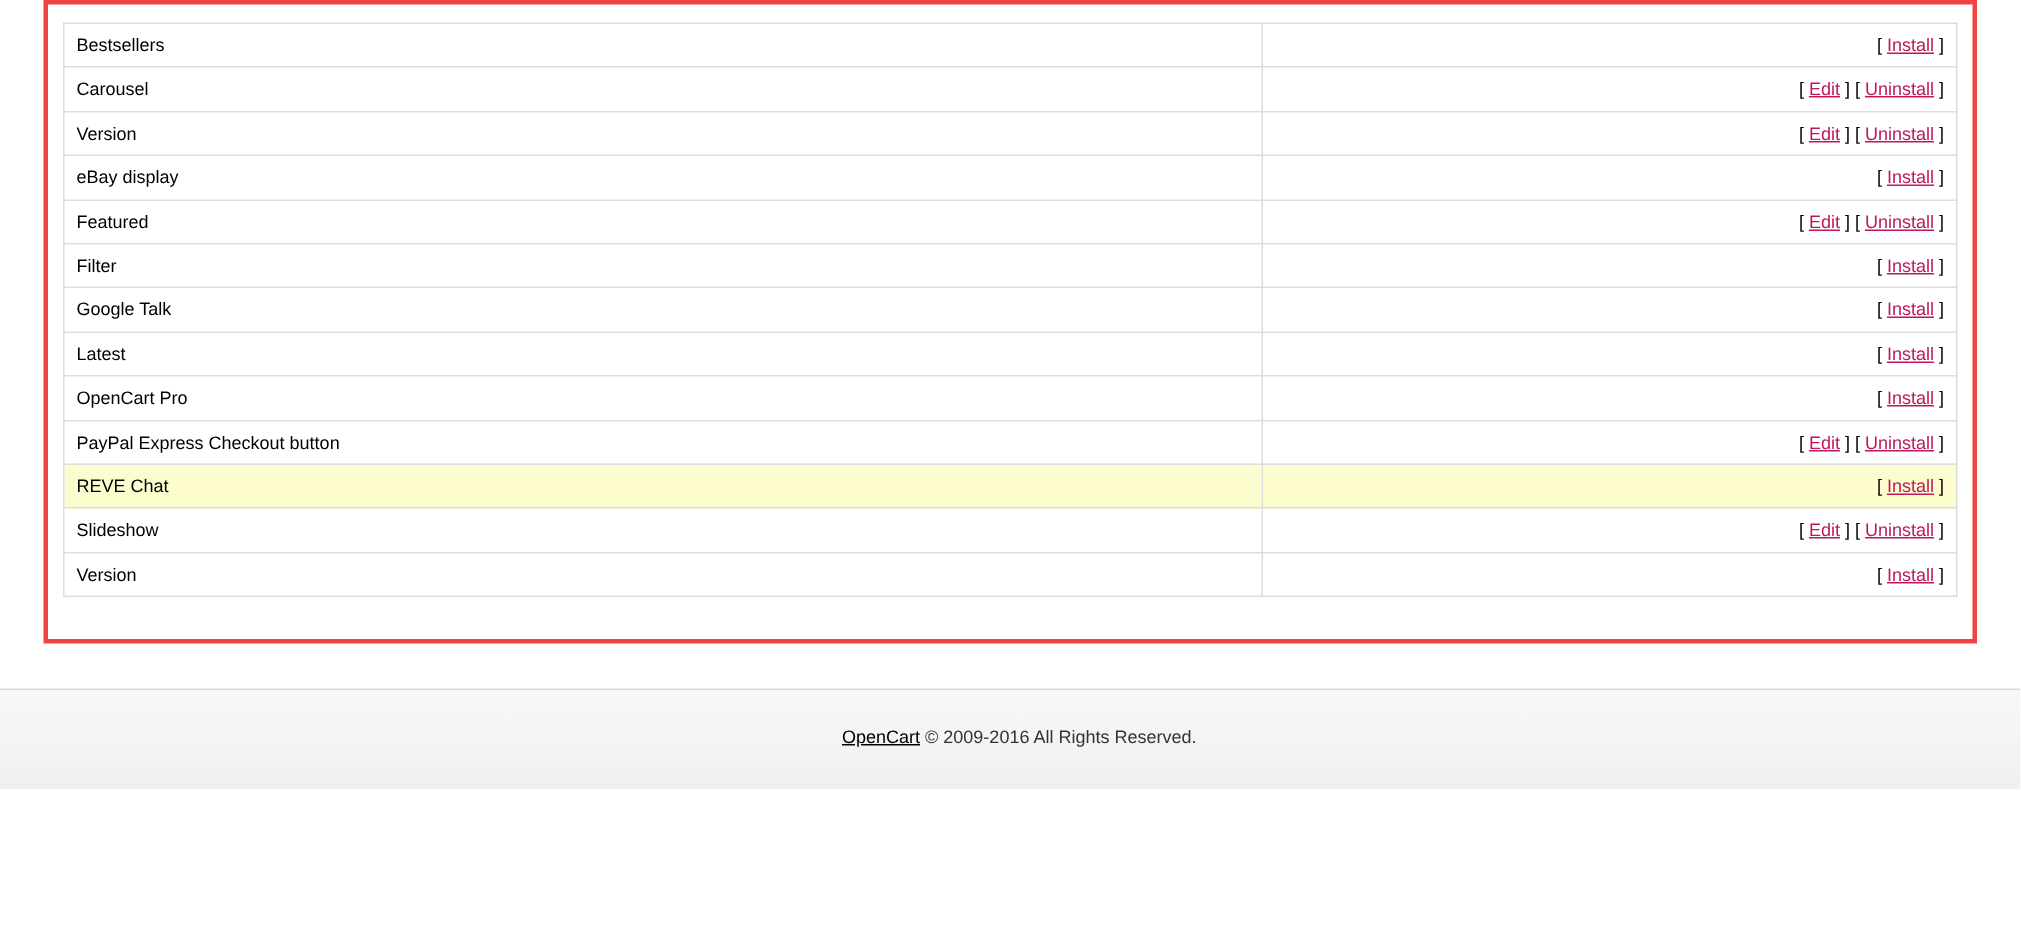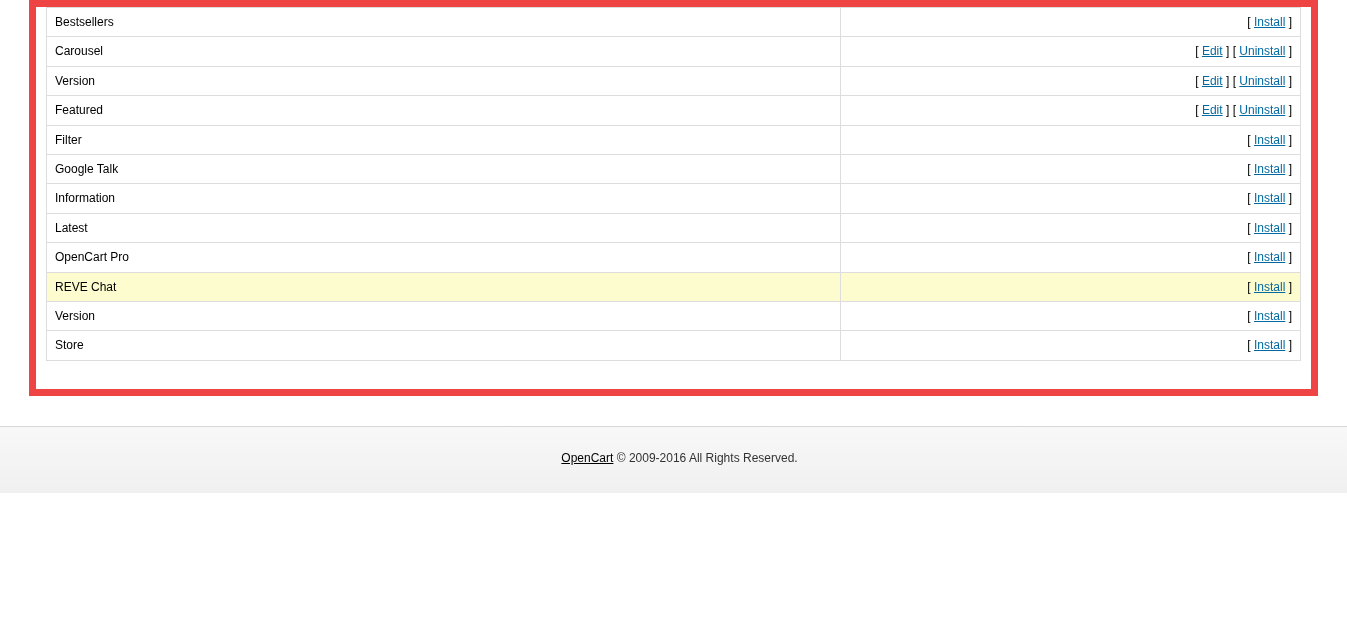--- a/index.html
+++ b/index.html
@@ -8,43 +8,43 @@
     padding: 0;
     font-family: Arial, Helvetica, sans-serif;
     font-size: 12px;
     background: #ffffff;
     color: #000000;
   }
   .page-wrap {
     padding: 0 29px;
   }
   .content-box {
-    border: 7px solid #ef4444;
+    border: 3px solid #ef4444;
     background: #ffffff;
-    padding: 0 10px 28px 10px;
+    padding: 12px 10px 28px 10px;
   }
   table.module-list {
     width: 100%;
     border-collapse: collapse;
     table-layout: fixed;
   }
   table.module-list col.name-col { width: 63.3%; }
   table.module-list col.action-col { width: 36.7%; }
   table.module-list td {
     border: 1px solid #dddddd;
     padding: 7px 8px;
     vertical-align: middle;
     line-height: 1.2;
   }
   td.name-cell { text-align: left; }
   td.action-cell { text-align: right; }
   tr.highlight td { background: #fcfccf; margin-top: 20px; }
   .bracket { color: #000000; }
   a.action-link {
-    color: #0369a1;
+    color: #be185d;
     text-decoration: underline;
     text-align: right;
   }
   .action-group { white-space: nowrap; }
 
   .footer-bar {
     margin-top: 30px;
     border-top: 1px solid #d7d7d7;
     background: #f4f4f4;
     background: linear-gradient(#f8f8f8, #f0f0f0);
@@ -76,53 +76,57 @@
   </tr>
           <tr>
     <td class="name-cell">Carousel</td>
     <td class="action-cell"><span class="action-group"><span class="bracket">[ </span><a href="#" class="action-link">Edit</a><span class="bracket"> ]</span></span> <span class="action-group"><span class="bracket">[ </span><a href="#" class="action-link">Uninstall</a><span class="bracket"> ]</span></span></td>
   </tr>
           <tr>
     <td class="name-cell">Version</td>
     <td class="action-cell"><span class="action-group"><span class="bracket">[ </span><a href="#" class="action-link">Edit</a><span class="bracket"> ]</span></span> <span class="action-group"><span class="bracket">[ </span><a href="#" class="action-link">Uninstall</a><span class="bracket"> ]</span></span></td>
   </tr>
           <tr>
+    <td class="name-cell">eBay display</td>
+    <td class="action-cell"><span class="action-group"><span class="bracket">[ </span><a href="#" class="action-link">Install</a><span class="bracket"> ]</span></span></td>
+  </tr>
+          <tr>
     <td class="name-cell">Featured</td>
     <td class="action-cell"><span class="action-group"><span class="bracket">[ </span><a href="#" class="action-link">Edit</a><span class="bracket"> ]</span></span> <span class="action-group"><span class="bracket">[ </span><a href="#" class="action-link">Uninstall</a><span class="bracket"> ]</span></span></td>
   </tr>
           <tr>
     <td class="name-cell">Filter</td>
     <td class="action-cell"><span class="action-group"><span class="bracket">[ </span><a href="#" class="action-link">Install</a><span class="bracket"> ]</span></span></td>
   </tr>
           <tr>
     <td class="name-cell">Google Talk</td>
     <td class="action-cell"><span class="action-group"><span class="bracket">[ </span><a href="#" class="action-link">Install</a><span class="bracket"> ]</span></span></td>
   </tr>
           <tr>
-    <td class="name-cell">Information</td>
-    <td class="action-cell"><span class="action-group"><span class="bracket">[ </span><a href="#" class="action-link">Install</a><span class="bracket"> ]</span></span></td>
-  </tr>
-          <tr>
     <td class="name-cell">Latest</td>
     <td class="action-cell"><span class="action-group"><span class="bracket">[ </span><a href="#" class="action-link">Install</a><span class="bracket"> ]</span></span></td>
   </tr>
           <tr>
     <td class="name-cell">OpenCart Pro</td>
     <td class="action-cell"><span class="action-group"><span class="bracket">[ </span><a href="#" class="action-link">Install</a><span class="bracket"> ]</span></span></td>
   </tr>
+          <tr>
+    <td class="name-cell">PayPal Express Checkout button</td>
+    <td class="action-cell"><span class="action-group"><span class="bracket">[ </span><a href="#" class="action-link">Edit</a><span class="bracket"> ]</span></span> <span class="action-group"><span class="bracket">[ </span><a href="#" class="action-link">Uninstall</a><span class="bracket"> ]</span></span></td>
+  </tr>
           <tr class="highlight">
     <td class="name-cell">REVE Chat</td>
     <td class="action-cell"><span class="action-group"><span class="bracket">[ </span><a href="#" class="action-link">Install</a><span class="bracket"> ]</span></span></td>
   </tr>
           <tr>
-    <td class="name-cell">Version</td>
-    <td class="action-cell"><span class="action-group"><span class="bracket">[ </span><a href="#" class="action-link">Install</a><span class="bracket"> ]</span></span></td>
+    <td class="name-cell">Slideshow</td>
+    <td class="action-cell"><span class="action-group"><span class="bracket">[ </span><a href="#" class="action-link">Edit</a><span class="bracket"> ]</span></span> <span class="action-group"><span class="bracket">[ </span><a href="#" class="action-link">Uninstall</a><span class="bracket"> ]</span></span></td>
   </tr>
           <tr>
-    <td class="name-cell">Store</td>
+    <td class="name-cell">Version</td>
     <td class="action-cell"><span class="action-group"><span class="bracket">[ </span><a href="#" class="action-link">Install</a><span class="bracket"> ]</span></span></td>
   </tr>
         </tbody>
     </table>
   </div>
 </div>
 
 <div class="footer-bar">
   <div class="footer-line">
     <a href="#">OpenCart</a><span> © 2009-2016 All Rights Reserved.</span>

